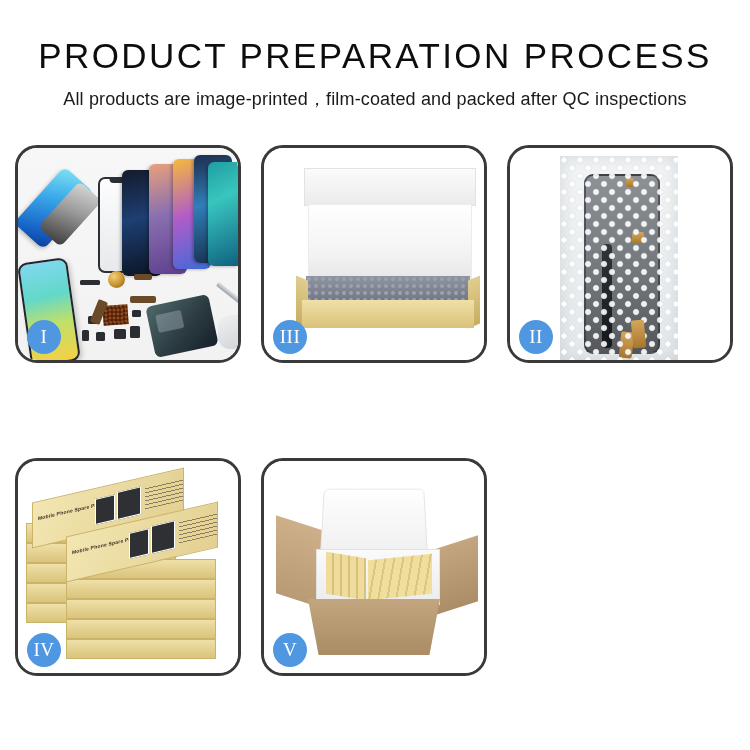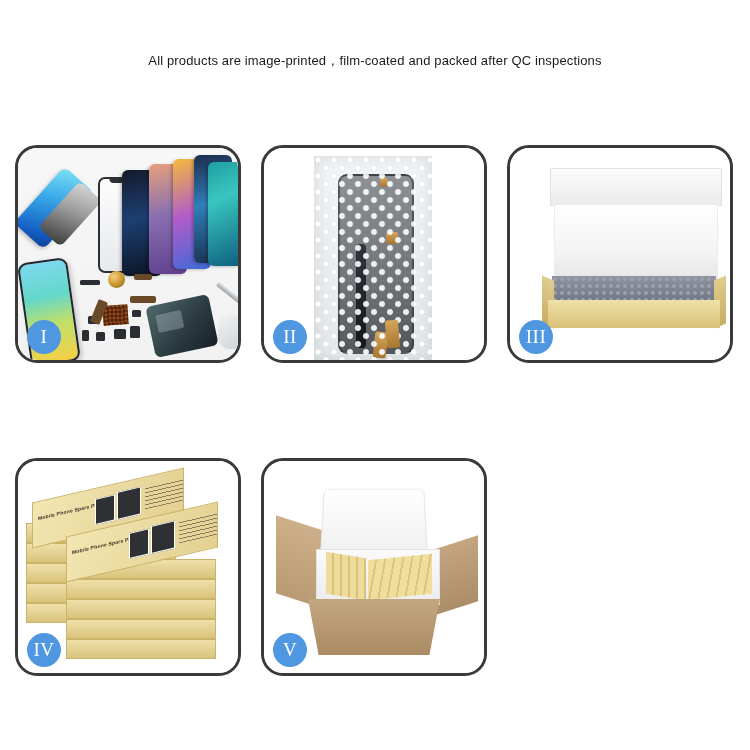--- a/index.html
+++ b/index.html
@@ -25,21 +25,21 @@
     font-size: 35px;
     font-weight: 500;
     letter-spacing: 2.4px;
     color: #0d0d0d;
     line-height: 1;
     margin: 0;
     white-space: nowrap;
   }
   #page-subtitle {
     font-family: "Liberation Sans", sans-serif;
-    font-size: 13px;
+    font-size: 18px;
     font-weight: 400;
     color: #1a1a1a;
     letter-spacing: 0.15px;
     margin: 14px 0 0 0;
     white-space: nowrap;
   }
 
   
   #grid {
     position: absolute;
@@ -428,20 +428,21 @@
     background: rgba(150,125,92,.75);
     transform: rotate(20deg);
   }
   .p6-tab1 { position:absolute; left: 44px; top: 88px; width: 17px; height: 17px; background: rgba(146,120,88,.65); }
   .p6-tab2 { position:absolute; left: 44px; top: 152px; width: 17px; height: 15px; background: rgba(146,120,88,.6); }
 </style>
 </head>
 <body>
 
 <div id="header">
+  <h1 id="page-title">PRODUCT PREPARATION PROCESS</h1>
   <p id="page-subtitle">All products are image-printed，film-coated and packed after QC inspections</p>
 </div>
 
 <div id="grid">
 
   <div class="panel">
     <div class="panel-photo">
       <div class="p1-bg"></div>
       <div class="p1-tilt-phone"></div>
       <div class="p1-tilt-phone2"></div>
@@ -466,45 +467,45 @@
       <div class="p1-flex" style="left:112px;top:148px;width:26px;height:7px;"></div>
       <div class="p1-flex" style="left:116px;top:126px;width:18px;height:6px;"></div>
       <div class="p1-tweezer"></div>
       <div class="p1-hand"></div>
     </div>
     <div class="badge">I</div>
   </div>
 
   <div class="panel">
     <div class="panel-photo">
+      <div class="p3-bg"></div>
+      <div class="p3-lid"></div>
+      <div class="p3-foam"></div>
+      <div class="p3-contents"></div>
+      <div class="p3-box-left"></div>
+      <div class="p3-box-right"></div>
+      <div class="p3-box-front"></div>
+    </div>
+    <div class="badge">III</div>
+  </div>
+
+  <div class="panel">
+    <div class="panel-photo">
       <div class="p2-bg"></div>
       <div class="p2-bag">
         <div class="p2-inner"></div>
         <div class="p2-cable"></div>
         <div class="p2-tape1"></div>
         <div class="p2-tape2"></div>
         <div class="p2-tape3"></div>
         <div class="p2-bubbles"></div>
       </div>
       <div class="p2-tape4"></div>
     </div>
     <div class="badge">II</div>
-  </div>
-
-  <div class="panel">
-    <div class="panel-photo">
-      <div class="p3-bg"></div>
-      <div class="p3-lid"></div>
-      <div class="p3-foam"></div>
-      <div class="p3-contents"></div>
-      <div class="p3-box-left"></div>
-      <div class="p3-box-right"></div>
-      <div class="p3-box-front"></div>
-    </div>
-    <div class="badge">III</div>
   </div>
 
   <div class="panel">
     <div class="panel-photo">
       <div class="p4-bg"></div>
       <div class="p4-stack">
         <div class="p4-slab" style="left:2px;top:44px;"></div>
         <div class="p4-slab" style="left:2px;top:64px;"></div>
         <div class="p4-slab" style="left:2px;top:84px;"></div>
         <div class="p4-slab" style="left:2px;top:104px;"></div>

